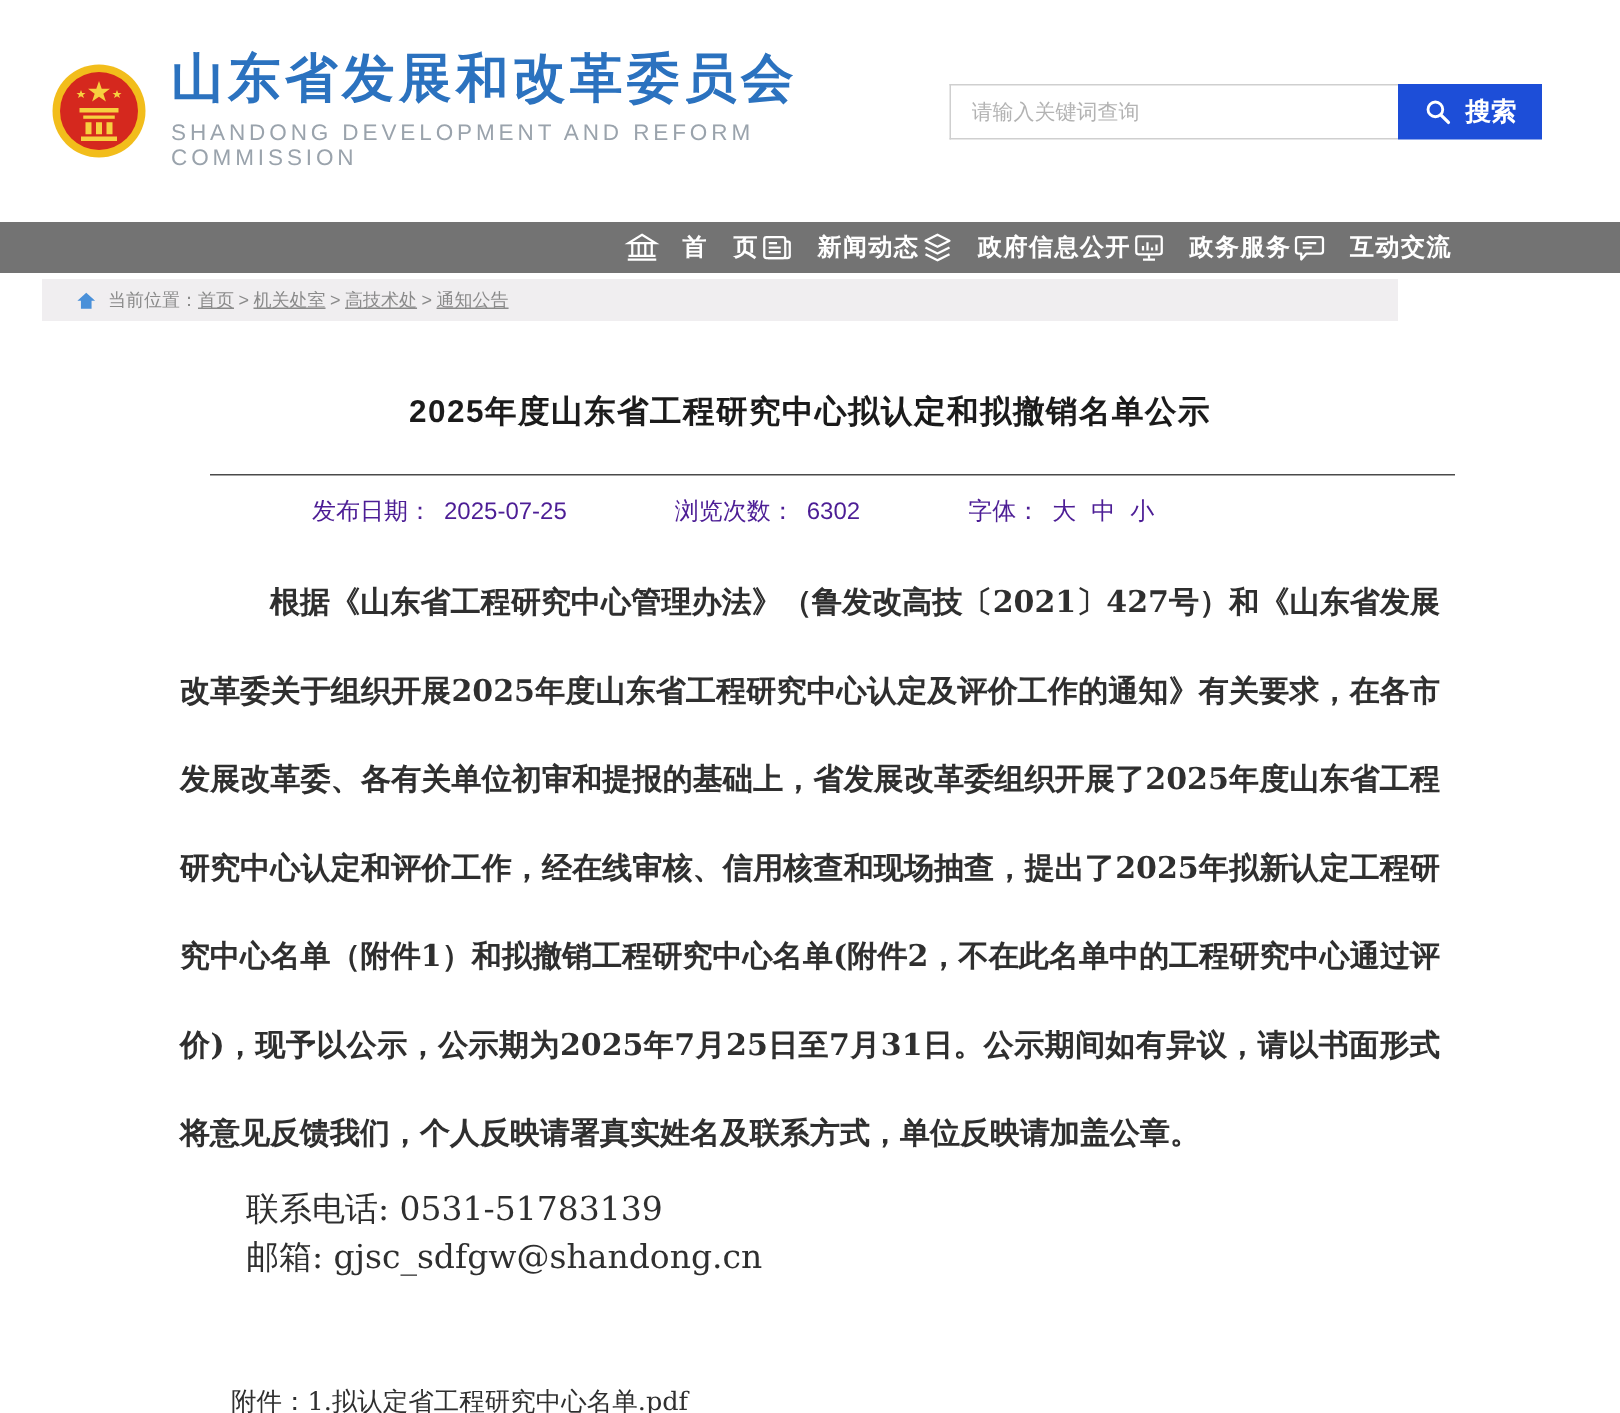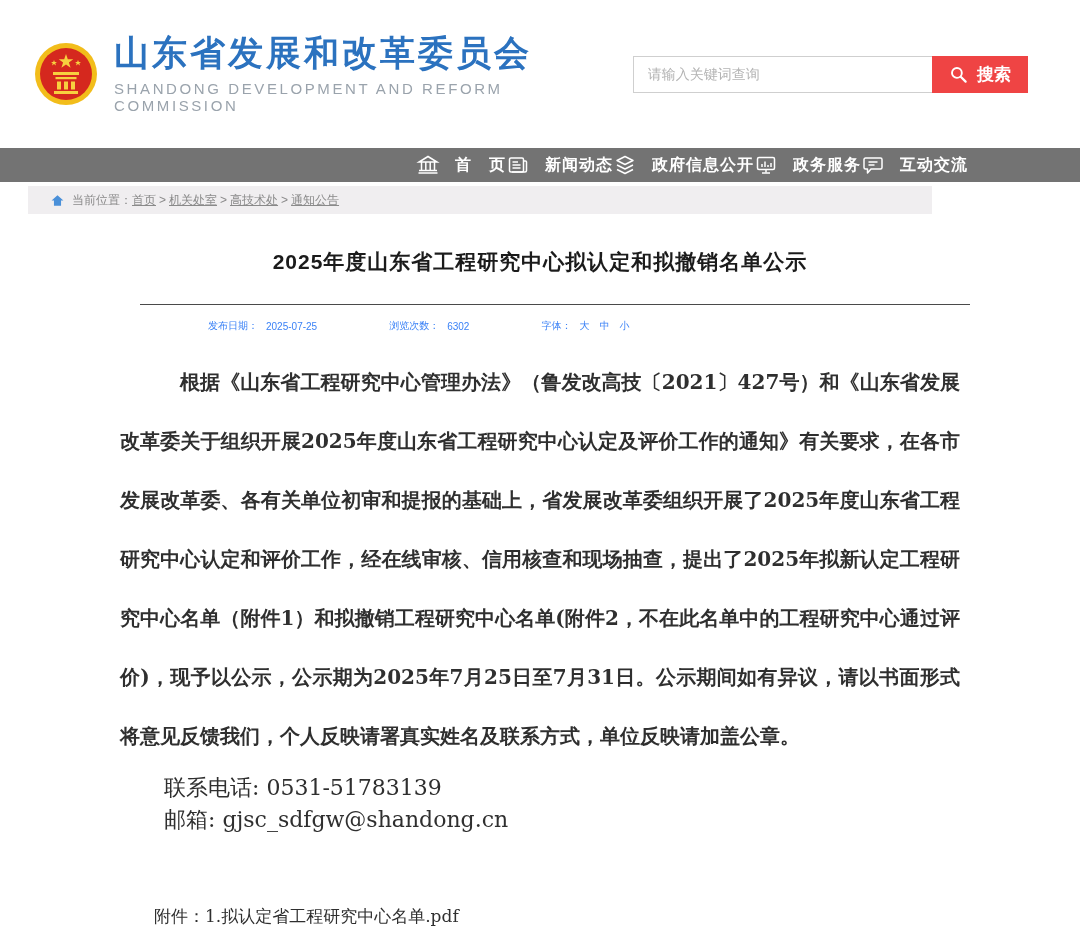--- a/index.html
+++ b/index.html
@@ -11,39 +11,39 @@
   
   .header{height:148px;display:flex;align-items:center;padding:0 52px 0 34px;box-sizing:border-box;}
   .brand{display:flex;align-items:center;gap:16px;}
   .emblem{width:64px;height:64px;flex:0 0 auto;}
   .brand-text{display:flex;flex-direction:column;}
   .site-title{font-size:35px;font-weight:bold;color:#2b72bf;letter-spacing:3px;line-height:1.1;}
   .site-subtitle{font-size:15px;color:#9aa3ac;letter-spacing:2.6px;margin-top:7px;}
   .search-area{margin-left:auto;display:flex;width:396px;height:37px;}
   .search-input{flex:1;border:1px solid #cfcfcf;border-right:none;padding:0 14px;font-size:14px;color:#333;outline:none;background:#fff;}
   .search-input::placeholder{color:#b3b3b3;}
-  .search-btn{width:96px;border:none;background:#ef4444;color:#fff;font-size:17px;font-weight:bold;
+  .search-btn{width:96px;border:none;background:#1d4ed8;color:#fff;font-size:17px;font-weight:bold;
     display:flex;align-items:center;justify-content:center;gap:9px;cursor:pointer;font-family:inherit;}
   
   .nav{height:34px;background:#737373;display:flex;align-items:center;justify-content:flex-end;
     padding:0 112px 0 70px;}
   .nav-item{display:flex;align-items:center;gap:15px;color:#ffffff;font-size:16px;font-weight:bold;cursor:pointer;}
   .nav-item .label{white-space:pre;letter-spacing:1px;}
   .nav-icon{width:24px;height:24px;display:block;}
   
   .breadcrumb{margin:4px 0 0 28px;width:904px;height:28px;background:#f0eef0;display:flex;align-items:center;
     box-sizing:border-box;padding-left:22px;font-size:12px;color:#8a8a8a;}
   .breadcrumb .home-icon{width:15px;height:13px;margin-right:7px;}
   .crumb{color:#8a8a8a;cursor:pointer;text-decoration:underline;}
   .crumb-sep{margin:0 3px;}
   
   .article{padding:30px 120px 0 120px;}
-  .article-title{text-align:center;font-size:21px;font-weight:bold;color:#1b1b1b;letter-spacing:1px;margin:4px 0 28px;}
+  .article-title{text-align:center;font-size:21px;font-weight:bold;color:#1b1b1b;letter-spacing:1px;margin:16px 0 28px;}
   .title-rule{border:none;border-top:1px solid #4a4a4a;margin:0 -10px 14px 20px;}
-  .meta-row{display:flex;align-items:center;padding-left:88px;font-size:10px;color:#3b82f6;margin-bottom:20px;}
+  .meta-row{display:flex;align-items:center;padding-left:88px;font-size:16px;color:#4c1d95;margin-bottom:20px;}
   .meta-group{display:flex;align-items:center;margin-right:72px;}
   .meta-label{margin-right:8px;}
   .font-size-btn{margin-right:10px;cursor:pointer;}
   .body-text{font-family:"DejaVu Serif","Liberation Serif",serif;color:#2f2f2f;}
   .para{font-size:20px;line-height:59px;text-indent:3em;text-align:justify;margin:14px 0 0 0;font-weight:bold;}
   .contact-line{font-size:22px;line-height:32px;margin:0 0 0 2em;}
   .contact-line.first{margin-top:6px;}
   .attachments{display:flex;margin:62px 0 0 2em;font-size:17px;}
   .att-label{flex:0 0 auto;line-height:36px;}
   .att-list{display:flex;flex-direction:column;}

